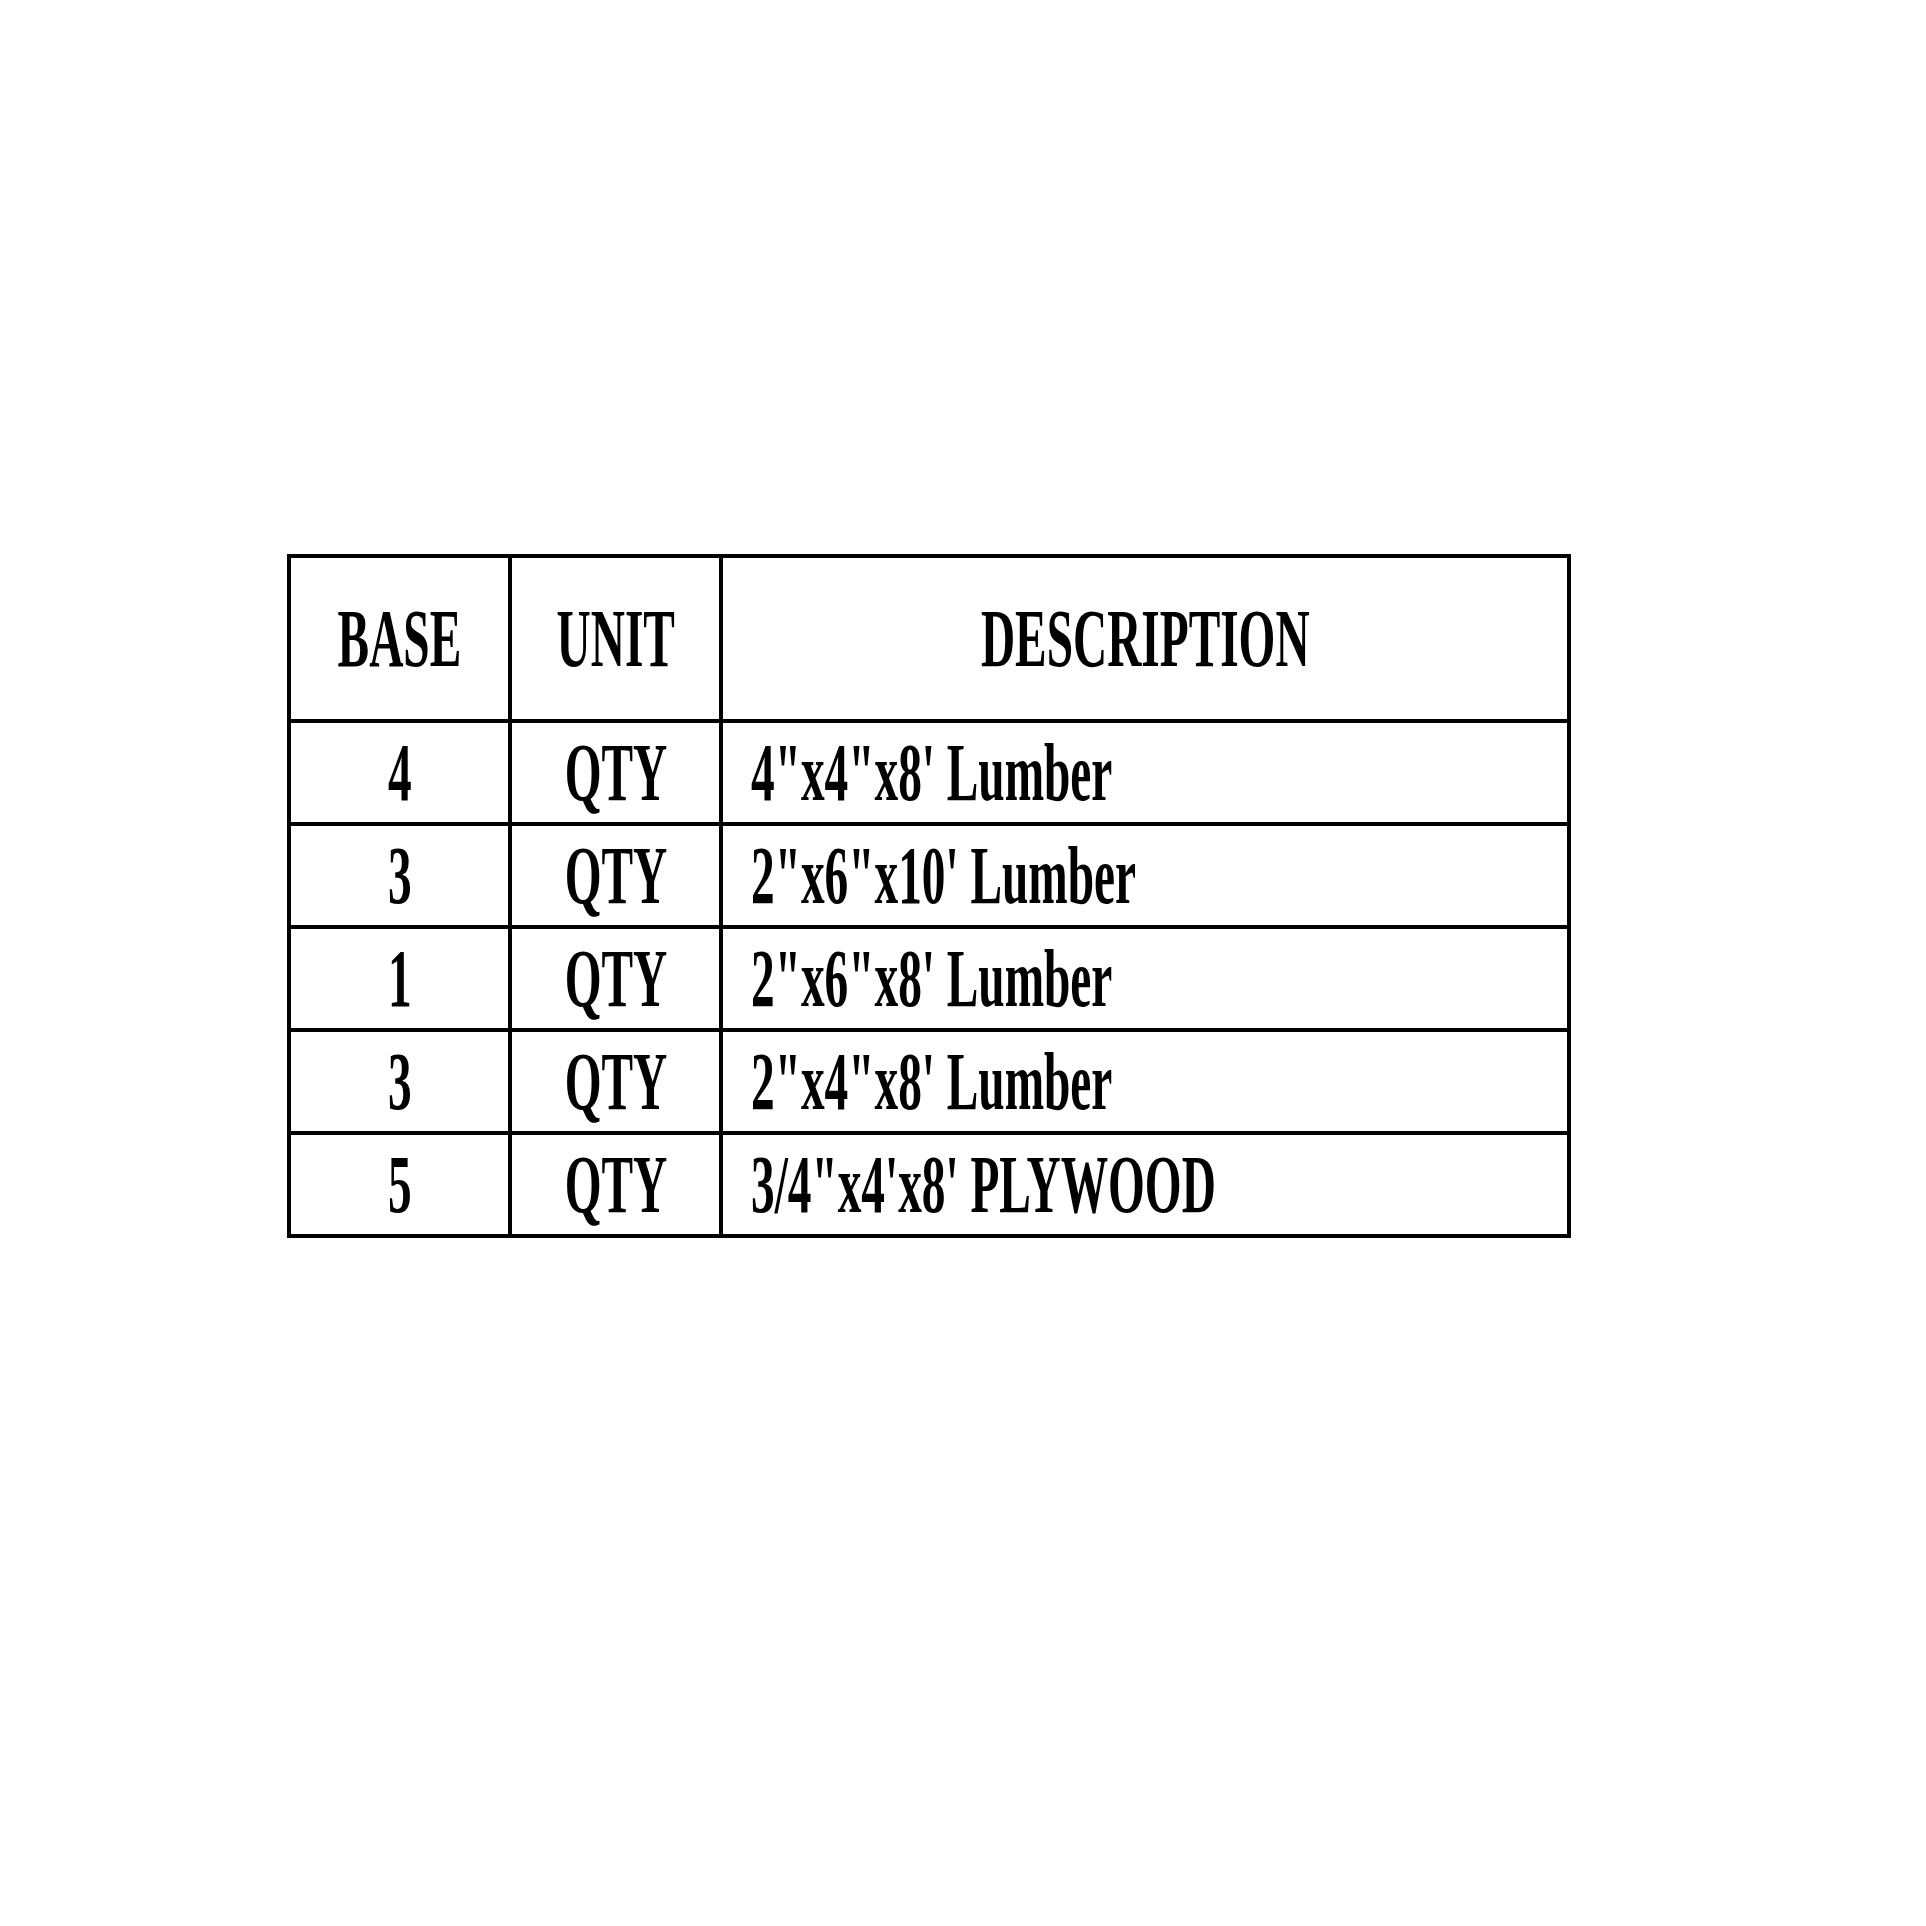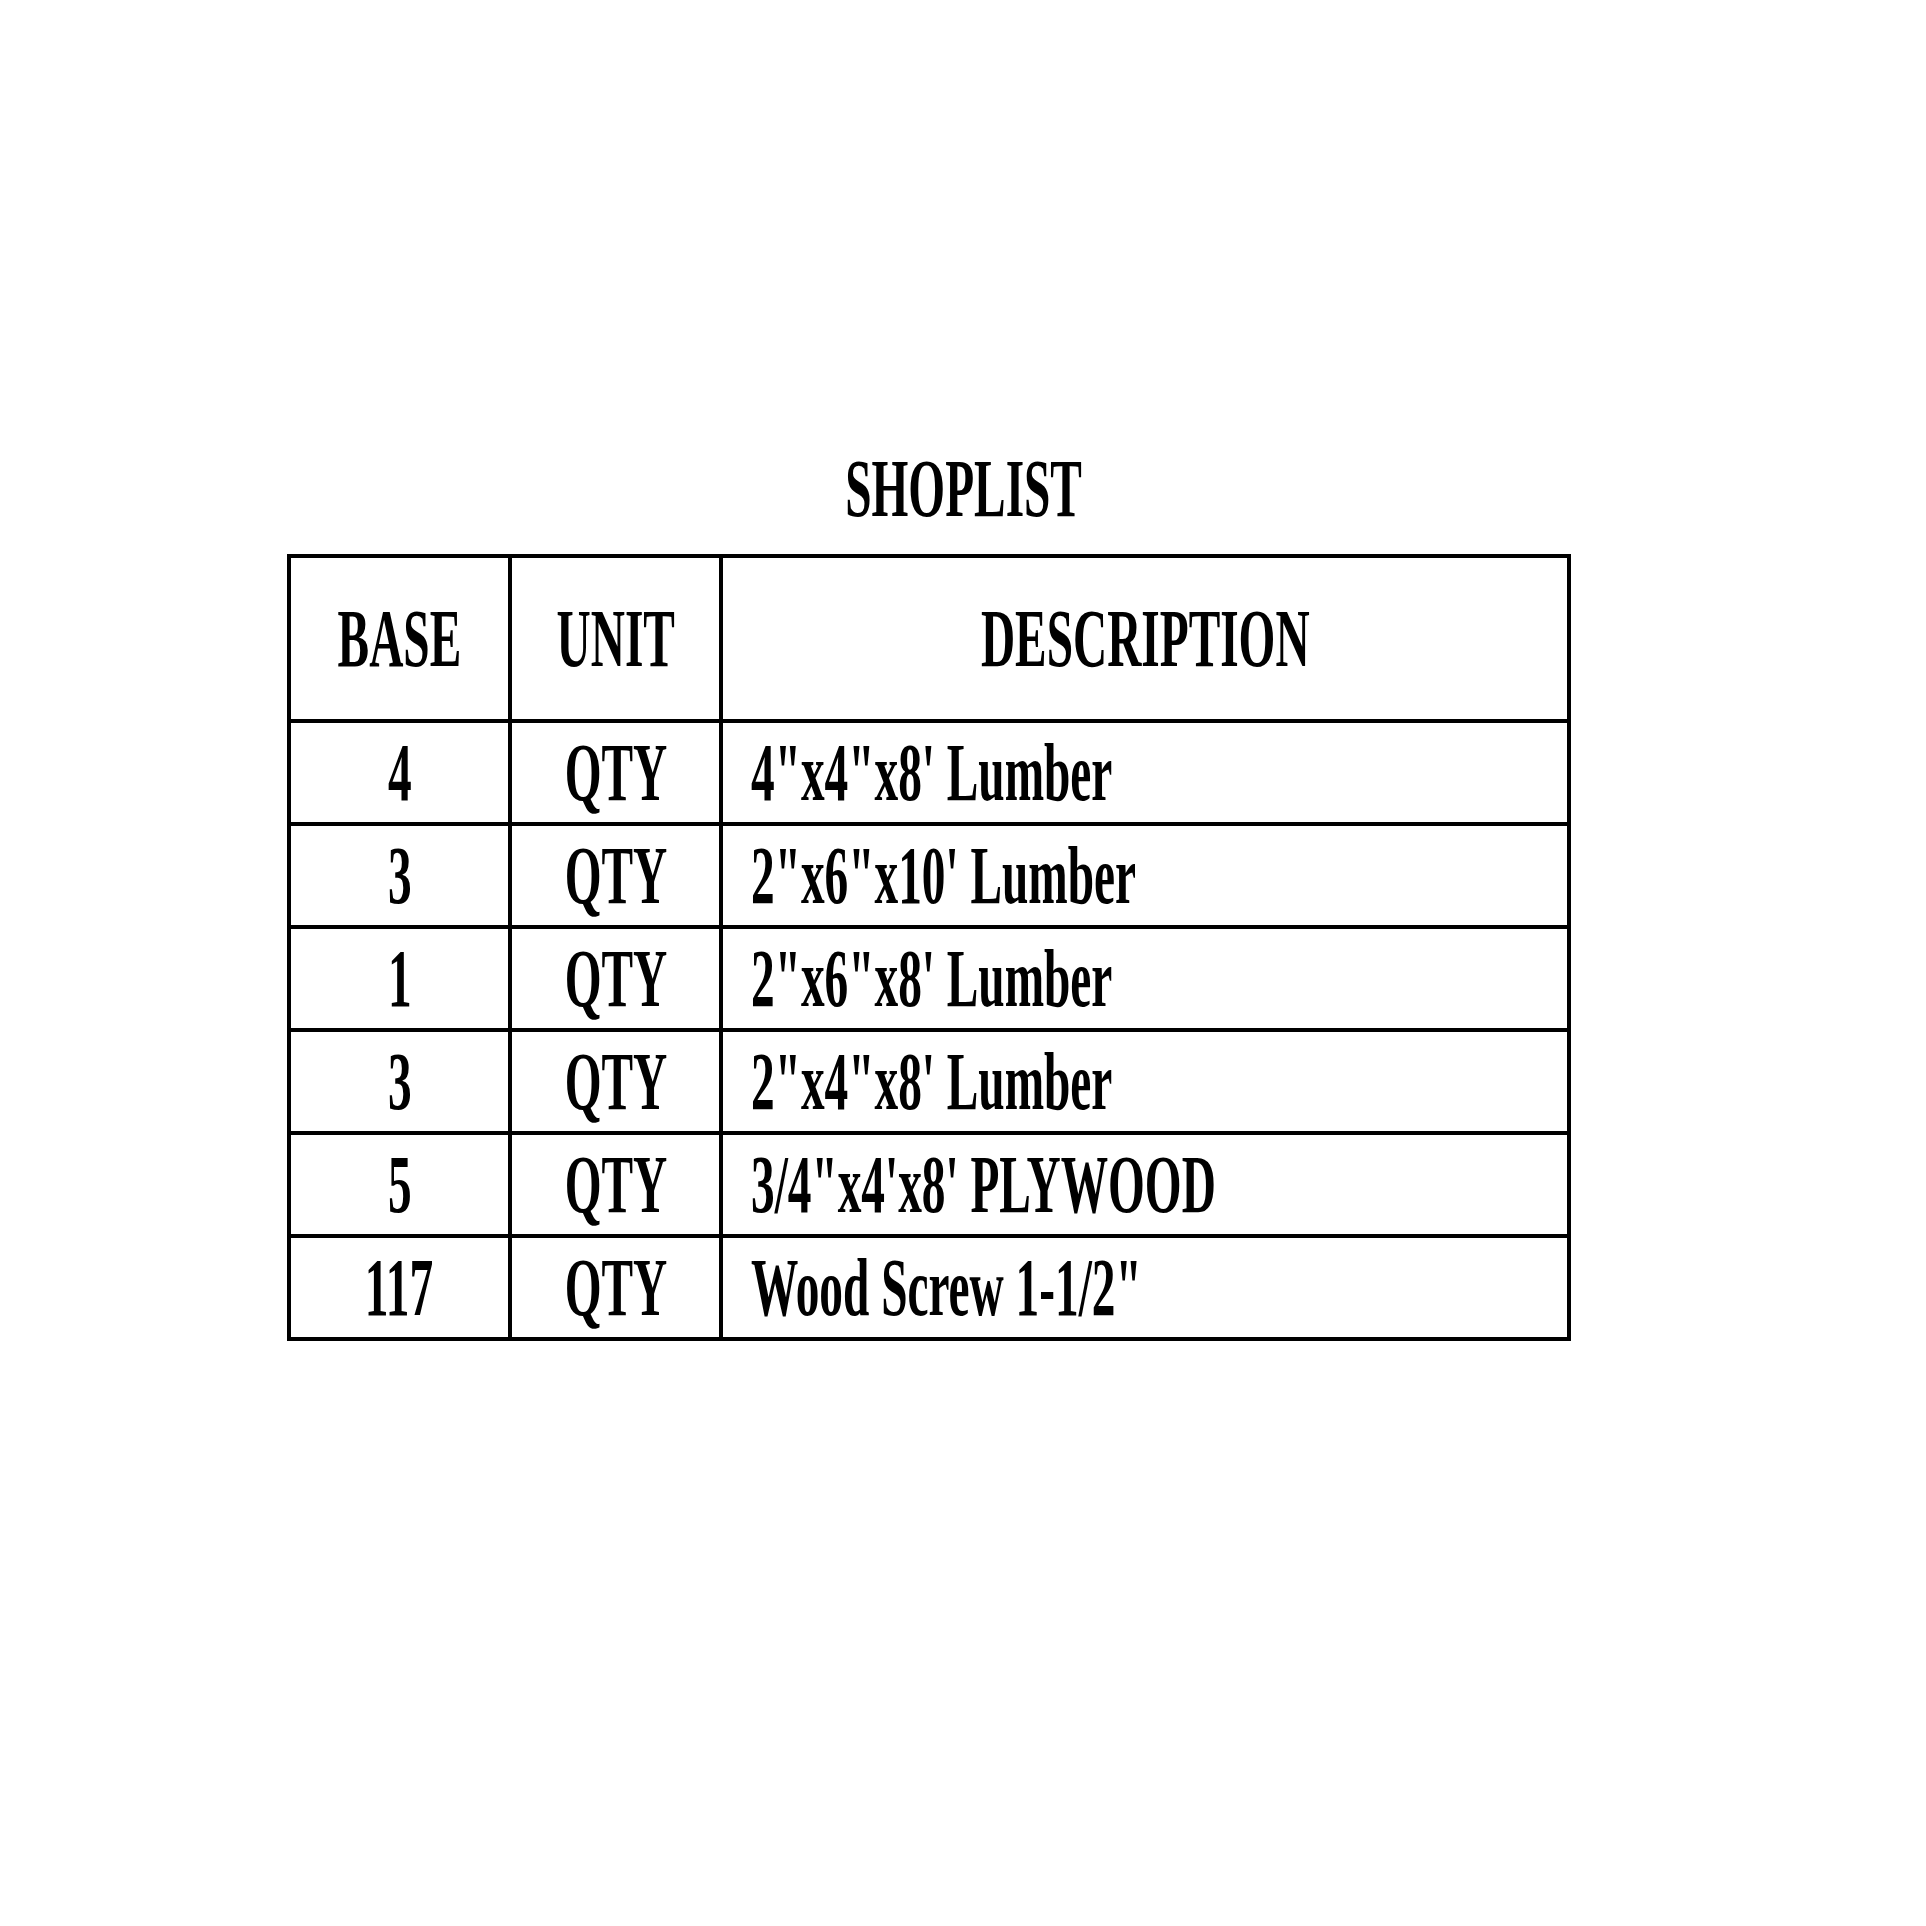--- a/index.html
+++ b/index.html
@@ -68,23 +68,20 @@
   table.shoplist td.desc {
     text-align: left;
     padding-left: 28px;
   }
 </style>
 </head>
 <body>
 
 <div class="page">
 
-  <div class="doc-title">
-    <span class="cx">SHOPLIST</span>
-  </div>
 
   <table class="shoplist">
     <colgroup>
       <col class="col-base">
       <col class="col-unit">
       <col class="col-desc">
     </colgroup>
     <thead>
       <tr>
         <th><span class="cx">BASE</span></th>
@@ -111,22 +108,17 @@
       <tr>
         <td><span class="cx">3</span></td>
         <td><span class="cx">QTY</span></td>
         <td class="desc"><span class="cx-left">2"x4"x8' Lumber</span></td>
       </tr>
       <tr>
         <td><span class="cx">5</span></td>
         <td><span class="cx">QTY</span></td>
         <td class="desc"><span class="cx-left">3/4"x4'x8' PLYWOOD</span></td>
       </tr>
-      <tr>
-        <td><span class="cx">117</span></td>
-        <td><span class="cx">QTY</span></td>
-        <td class="desc"><span class="cx-left">Wood Screw 1-1/2"</span></td>
-      </tr>
     </tbody>
   </table>
 
 </div>
 
 
 </body></html>

